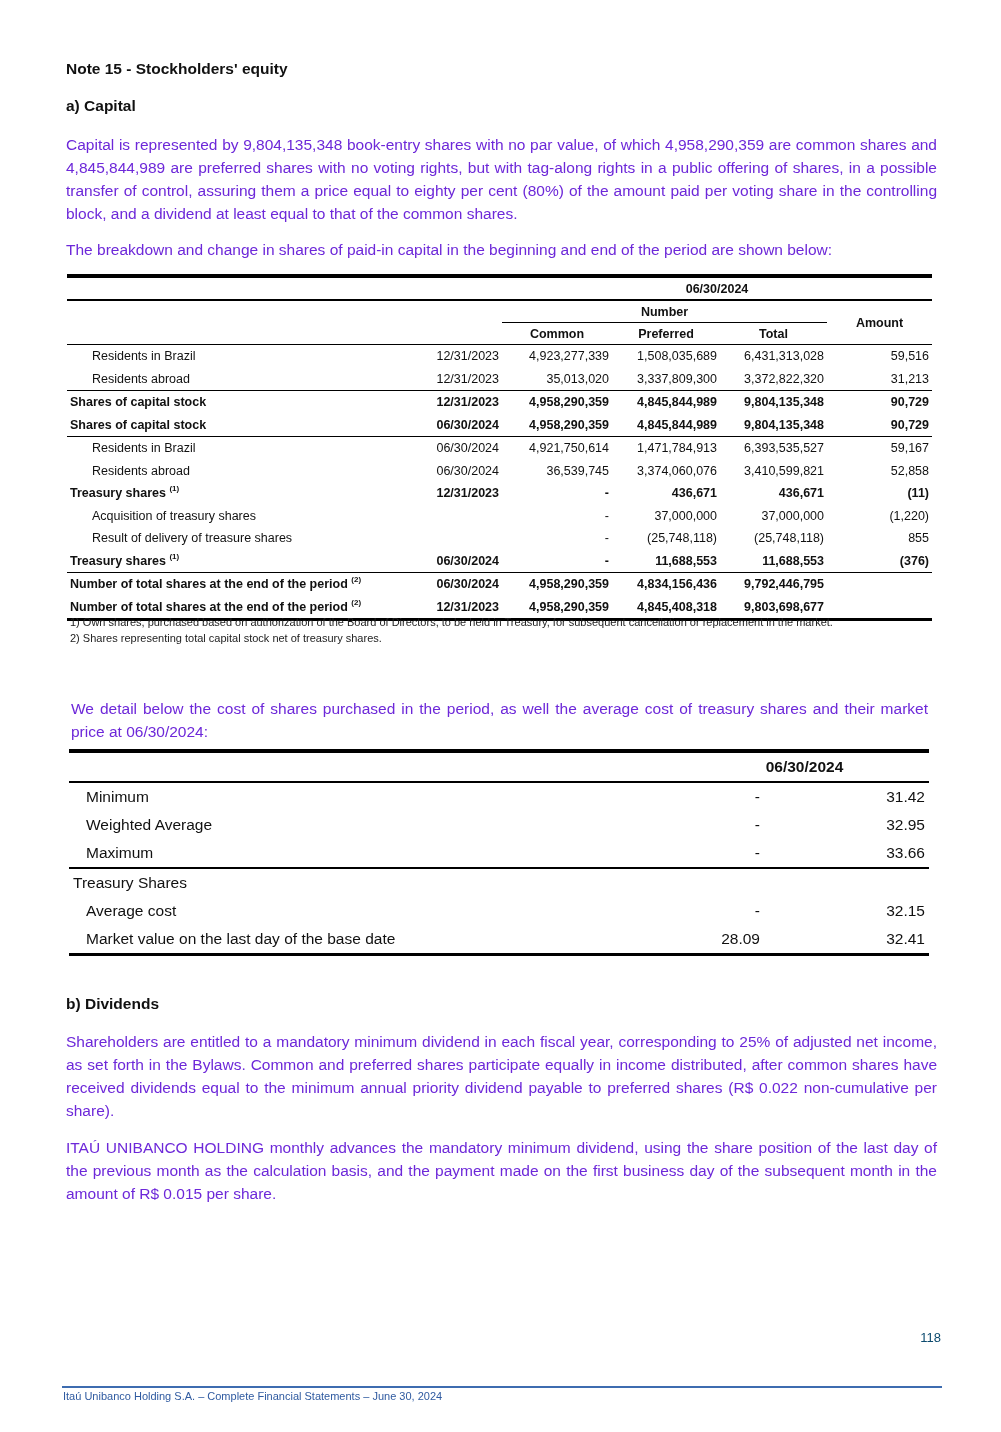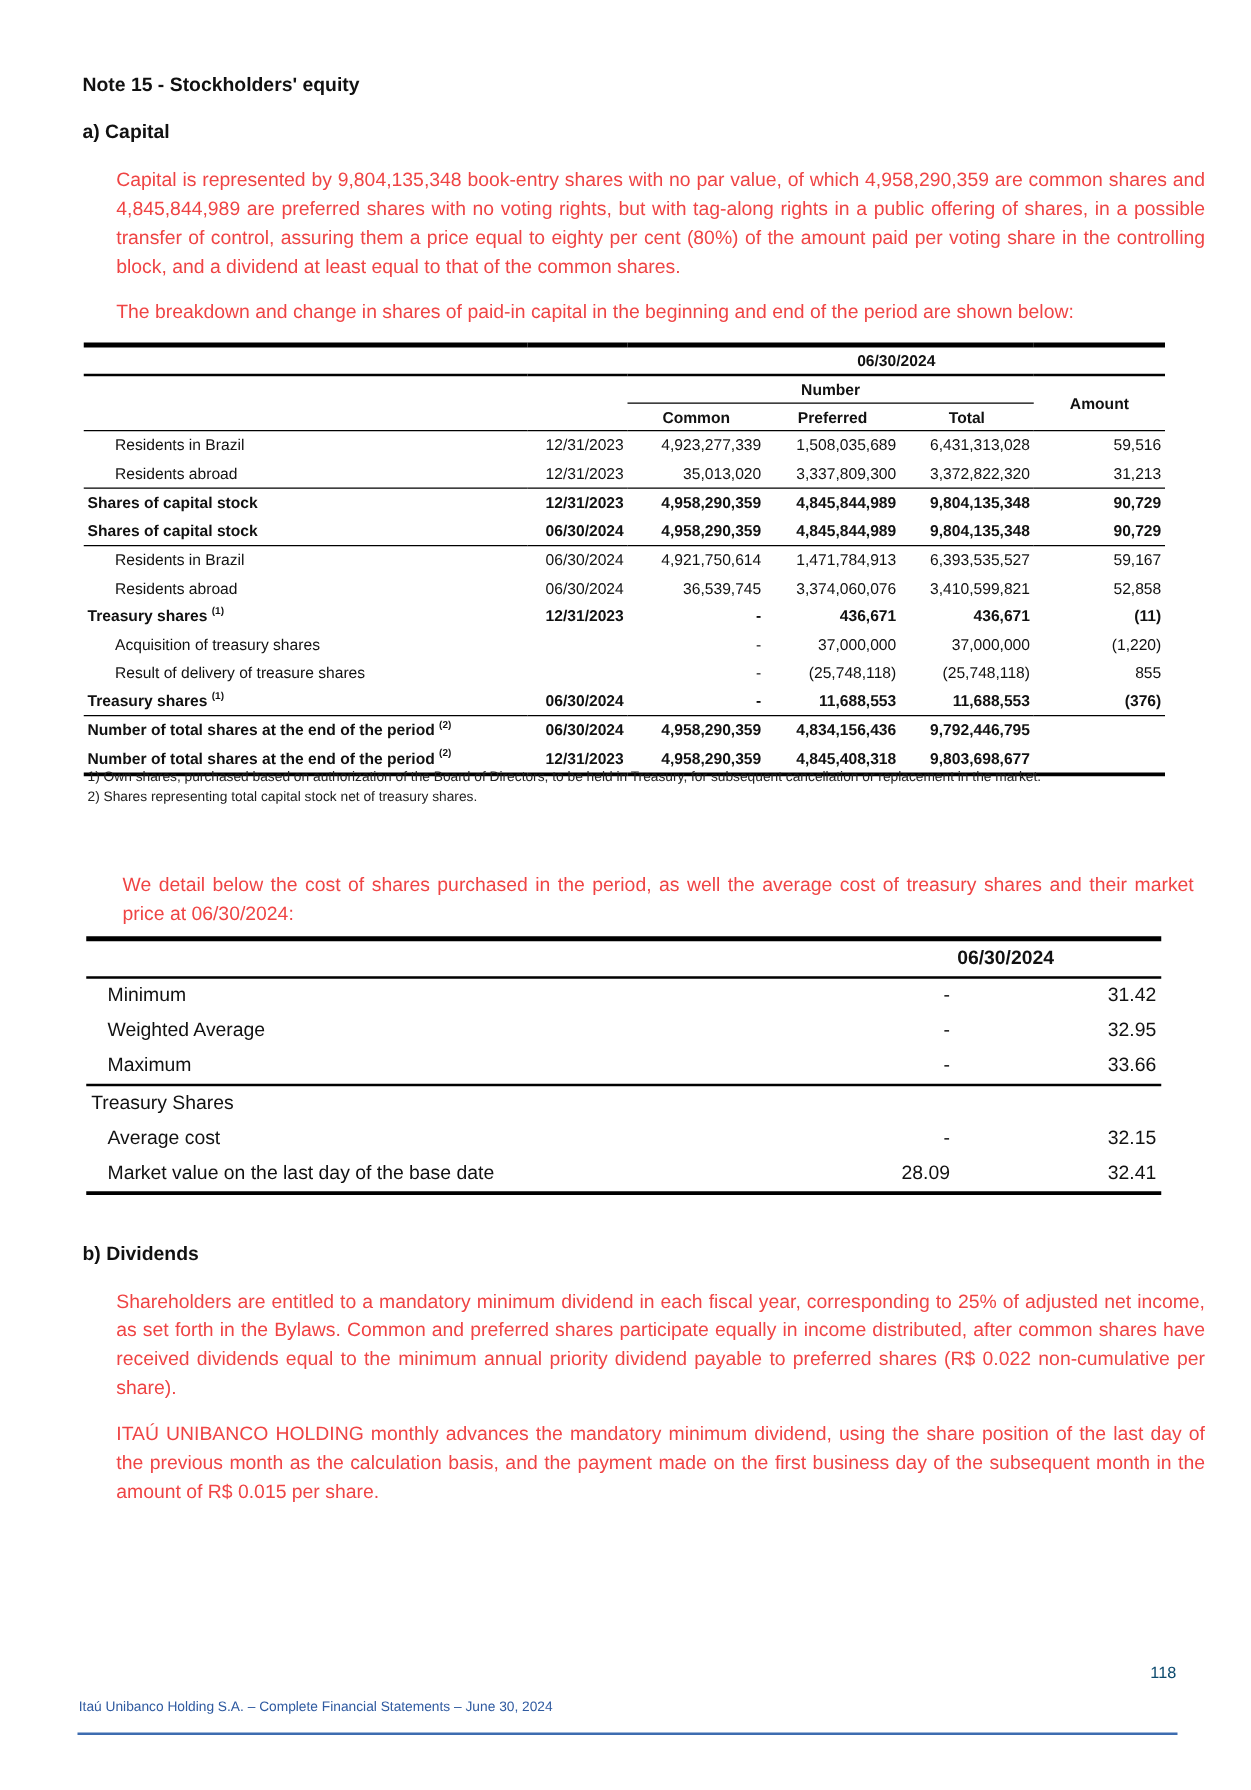--- a/index.html
+++ b/index.html
@@ -1,21 +1,21 @@
 <!DOCTYPE html>
 <html><head>
 <meta charset="utf-8">
 <style>
   html, body { margin: 0; padding: 0; background: #ffffff; }
   body { width: 1001px; height: 1432px; position: relative; overflow: hidden;
          font-family: "Liberation Sans", sans-serif; color: #111; }
   .abs { position: absolute; }
   .h1 { left: 66px; top: 60px; font-size: 15.5px; font-weight: bold; }
   .h2 { left: 66px; top: 97px; font-size: 15.5px; font-weight: bold; }
-  .para { left: 66px; width: 871px; font-size: 15.5px; line-height: 23px; text-align: justify; color: #ef4444; margin-left: 27px; }
+  .para { left: 66px; width: 871px; font-size: 15.5px; line-height: 23px; text-align: justify; color: #6d28d9; }
   .p1 { top: 133px; }
   .p2 { top: 238px; }
   .p3 { left: 71px; width: 857px; top: 697px; }
   .h3 { left: 66px; top: 995px; font-size: 15.5px; font-weight: bold; }
   .p4 { top: 1030px; }
   .p5 { top: 1136px; }
 
   
   .t1 { left: 67px; top: 274px; width: 865px; }
   .t1 table { width: 100%; border-collapse: collapse; font-size: 12.5px; }
@@ -35,21 +35,21 @@
 
   
   .t2 { left: 69px; top: 749px; width: 860px; }
   .t2 table { width: 100%; border-collapse: collapse; font-size: 15.5px; }
   .t2 td { height: 28px; padding: 0 4px; white-space: nowrap; }
   .t2 .num { text-align: right; }
   .t2 .indent { padding-left: 17px; }
   .t2 .hdr td { font-weight: bold; }
 
   .footer-line { left: 62px; top: 1386px; width: 880px; height: 2px; background: #3d6cb0; }
-  .footer-text { left: 63px; top: 1360px; font-size: 11px; color: #2f5aa0; }
+  .footer-text { left: 63px; top: 1390px; font-size: 11px; color: #2f5aa0; }
   .footer-page { right: 60px; top: 1330px; font-size: 13px; color: #0c4a6e; }
 </style>
 </head>
 <body>
 
 <div class="abs h1">Note 15 - Stockholders' equity</div>
 <div class="abs h2">a) Capital</div>
 <div class="abs para p1">Capital is represented by 9,804,135,348 book-entry shares with no par value, of which 4,958,290,359 are common shares and 4,845,844,989 are preferred shares with no voting rights, but with tag-along rights in a public offering of shares, in a possible transfer of control, assuring them a price equal to eighty per cent (80%) of the amount paid per voting share in the controlling block, and a dividend at least equal to that of the common shares.</div>
 <div class="abs para p2">The breakdown and change in shares of paid-in capital in the beginning and end of the period are shown below:</div>
 

